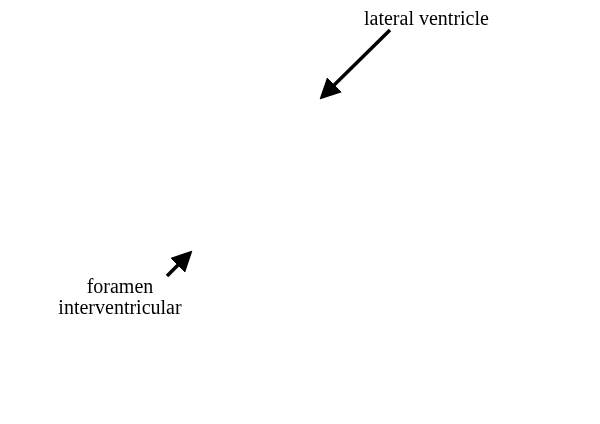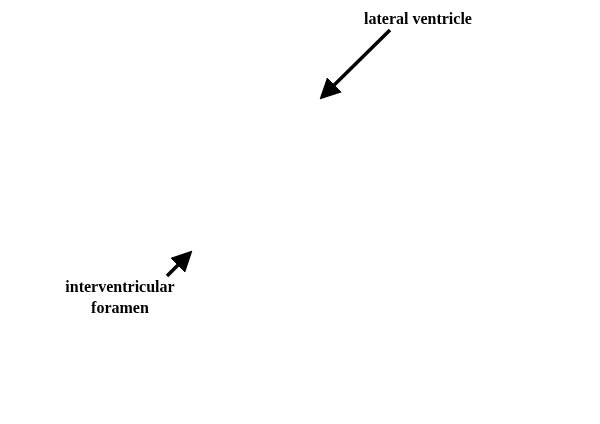--- a/index.html
+++ b/index.html
@@ -1,38 +1,38 @@
 <!DOCTYPE html>
 <html><head>
   <meta charset="utf-8">
   <style>
     html, body { margin: 0; padding: 0; background: #ffffff; }
     body { width: 600px; height: 424px; position: relative; overflow: hidden; }
     .label {
       position: absolute;
       font-family: "Liberation Serif", serif;
-      font-weight: bold;
-      font-size: 16px;
+      font-weight: normal;
+      font-size: 20px;
       color: #000000;
       text-align: center;
       line-height: 21px;
       white-space: nowrap;
     }
     #lbl-lv { left: 364px; top: 8px; }
     #lbl-if { left: 56px; top: 276px; width: 128px; }
     svg.arrows { position: absolute; left: 0; top: 0; }
   </style>
 </head>
 <body>
 
 <div class="label" id="lbl-lv">lateral ventricle</div>
 
 <div class="label" id="lbl-if">
+  <div>foramen</div>
   <div>interventricular</div>
-  <div>foramen</div>
 </div>
 
 <svg class="arrows" width="600" height="424">
   <defs>
     <marker id="ah" markerWidth="6" markerHeight="6" refX="5" refY="3" orient="auto" markerUnits="strokeWidth">
       <path d="M0,0 L6,3 L0,6 Z" fill="#000"></path>
     </marker>
   </defs>
   <line x1="390" y1="30" x2="322" y2="97" stroke="#000" stroke-width="3.5" marker-end="url(#ah)"></line>
   <line x1="167" y1="276" x2="190" y2="253" stroke="#000" stroke-width="3.5" marker-end="url(#ah)"></line>

